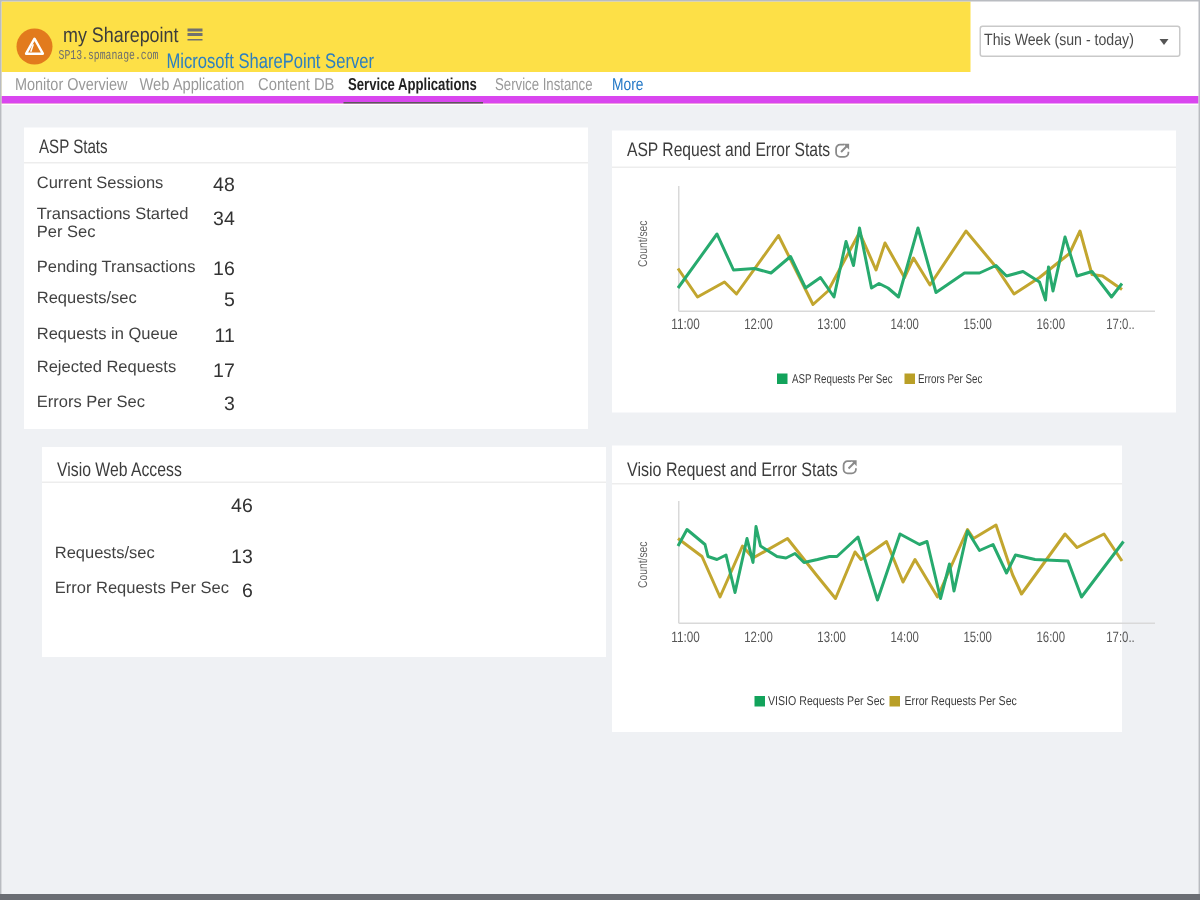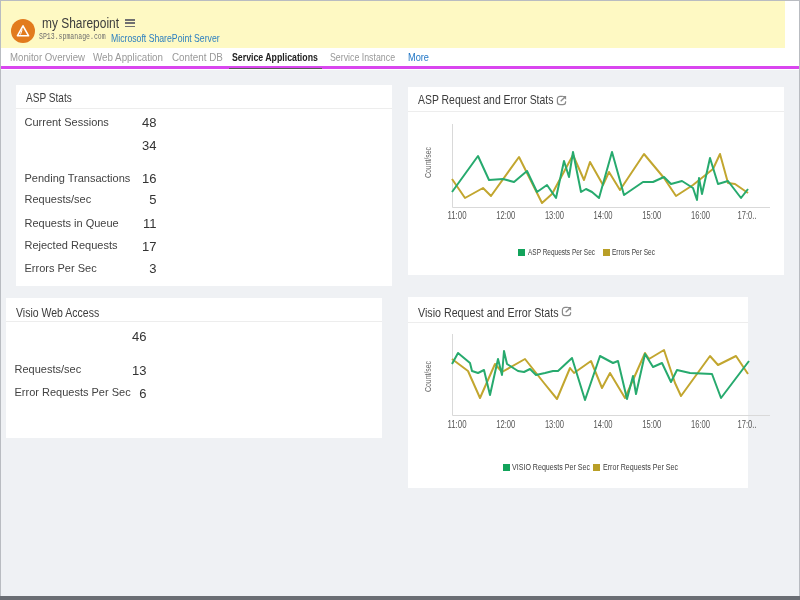--- a/index.html
+++ b/index.html
@@ -3,30 +3,30 @@
 <meta charset="utf-8">
 <style>
 * { margin:0; padding:0; box-sizing:border-box; }
 html,body { width:800px; height:600px; overflow:hidden; }
 body { font-family:"Liberation Sans", sans-serif; background:#fff; position:relative; }
 #frame { position:absolute; left:0; top:0; width:800px; height:600px;
   border:1px solid #b9bcc1; border-bottom:none; pointer-events:none; }
 #bottombar { position:absolute; left:0; top:596px; width:800px; height:4px; background:#6a6d73; }
 .abs { position:absolute; }
 .sx { transform-origin:0 50%; display:inline-block; white-space:nowrap; }
-#header { position:absolute; left:1px; top:1px; width:784px; height:68px; background:#fef9c3; }
+#header { position:absolute; left:1px; top:1px; width:646px; height:68px; background:#fde047; }
 #logo { position:absolute; left:10px; top:18px; width:24px; height:24px; border-radius:50%; background:#e27b1d; }
 #title { position:absolute; left:40.5px; top:14px; font-size:14px; color:#3c3c3c; }
 #burger { position:absolute; left:124px; top:18px; width:10px; height:9px; }
 #burger div { height:1.5px; background:#707070; margin-bottom:1.8px; }
 #sub1 { position:absolute; left:38px; top:30.5px; font-size:9px; color:#6e6e6e;font-family:Liberation Mono, monospace; }
-#sub2 { position:absolute; left:110px; top:30.5px; font-size:11px; color:#2c7fc0; }
+#sub2 { position:absolute; left:110px; top:30.5px; font-size:14px; color:#2c7fc0; }
 #dropdown { position:absolute; left:652px; top:16px; width:134px; height:21px; border:1px solid #c9c9c9; border-radius:2px; background:#fff; font-size:11px; color:#4a4a4a; line-height:19px; padding-left:2px; }
 #dropdown .arr { position:absolute; right:7px; top:8px; width:0; height:0; border-left:3.5px solid transparent; border-right:3.5px solid transparent; border-top:4.5px solid #555; }
-#tabs { position:absolute; left:1px; top:48px; width:798px; height:21px; background:#fff; border-bottom:3px solid #d946ef; }
+#tabs { position:absolute; left:1px; top:48px; width:798px; height:21px; background:#fff; border-bottom:5px solid #d946ef; }
 .tab { position:absolute; top:3px; font-size:11.5px; color:#999; white-space:nowrap; transform-origin:0 50%; }
 .tab.active { color:#222; font-weight:bold; }
 #underline { position:absolute; left:228px; top:19.5px; width:93px; height:1.5px; background:#5a5a5a; }
 #bg { position:absolute; left:1px; top:70px; width:798px; height:526px; background:#eff1f4; }
 .card { position:absolute; background:#fff; }
 .ctitle { position:absolute; left:10px; top:4px; font-size:13px; color:#3c3c3c; transform-origin:0 50%; white-space:nowrap; }
 .csep { position:absolute; left:0; right:0; height:1px; background:#ededed; }
 .lbl { position:absolute; left:8.5px; font-size:11px; color:#424242; line-height:11.5px; white-space:nowrap; }
 .val { position:absolute; width:60px; text-align:right; font-size:13px; color:#333; }
 .sq { position:absolute; width:7px; height:7px; }
@@ -44,50 +44,52 @@
     </svg>
   </div>
   <div id="title"><span class="sx" style="transform:scaleX(0.853);">my Sharepoint</span></div>
   <div id="burger">
       <div></div>
       <div></div>
       <div></div>
     </div>
   <div id="sub1"><span class="sx" style="transform:scaleX(0.726);">SP13.spmanage.com</span></div>
   <div id="sub2"><span class="sx" style="transform:scaleX(0.79);">Microsoft SharePoint Server</span></div>
+  <div id="dropdown"><span class="sx" style="transform:scaleX(0.857);">This Week (sun - today)</span><span class="arr"></span></div>
 </div>
 <div id="tabs">
   <span class="tab" style="left:9px; transform:scaleX(0.838);">Monitor Overview</span>
   <span class="tab" style="left:92px; transform:scaleX(0.851);">Web Application</span>
   <span class="tab" style="left:171px; transform:scaleX(0.857);">Content DB</span>
   <span class="tab active" style="left:231px; transform:scaleX(0.762);">Service Applications</span>
   <span class="tab" style="left:329px; transform:scaleX(0.765);">Service Instance</span>
   <span class="tab" style="left:407px; color:#2277c6; transform:scaleX(0.80);">More</span>
   <div id="underline"></div>
 </div>
 
 <div class="card" style="left:16px; top:85px; width:376px; height:201px;">
   <div class="ctitle" style="top:4.5px; transform:scaleX(0.775);">ASP Stats</div>
   <div class="csep" style="top:22.5px;"></div>
   <div class="lbl" style="top:31.5px;">Current Sessions</div>
     <div class="val" style="top:30px; left:80.5px;">48</div>
+  <div class="lbl" style="top:53px;">Transactions Started<br>Per Sec</div>
     <div class="val" style="top:52.5px; left:80.5px;">34</div>
   <div class="lbl" style="top:87.5px;">Pending Transactions</div>
     <div class="val" style="top:86px; left:80.5px;">16</div>
   <div class="lbl" style="top:108.5px;">Requests/sec</div>
     <div class="val" style="top:107px; left:80.5px;">5</div>
   <div class="lbl" style="top:132.5px;">Requests in Queue</div>
     <div class="val" style="top:131px; left:80.5px;">11</div>
   <div class="lbl" style="top:155px;">Rejected Requests</div>
     <div class="val" style="top:153.5px; left:80.5px;">17</div>
   <div class="lbl" style="top:177.5px;">Errors Per Sec</div>
     <div class="val" style="top:176px; left:80.5px;">3</div>
 </div>
 
-<div class="card" style="left:6px; top:298px; width:376px; height:140px;">
+<div class="card" style="left:28px; top:298px; width:376px; height:140px;">
   <div class="ctitle" style="top:6.5px; transform:scaleX(0.809);">Visio Web Access</div>
   <div class="csep" style="top:23px;"></div>
     <div class="val" style="top:30.5px; left:80.5px;">46</div>
   <div class="lbl" style="top:66px;">Requests/sec</div>
     <div class="val" style="top:64.5px; left:80.5px;">13</div>
   <div class="lbl" style="top:89px;">Error Requests Per Sec</div>
     <div class="val" style="top:87.5px; left:80.5px;">6</div>
 </div>
 
 <div class="card" style="left:408px; top:87px; width:376px; height:188px;">

